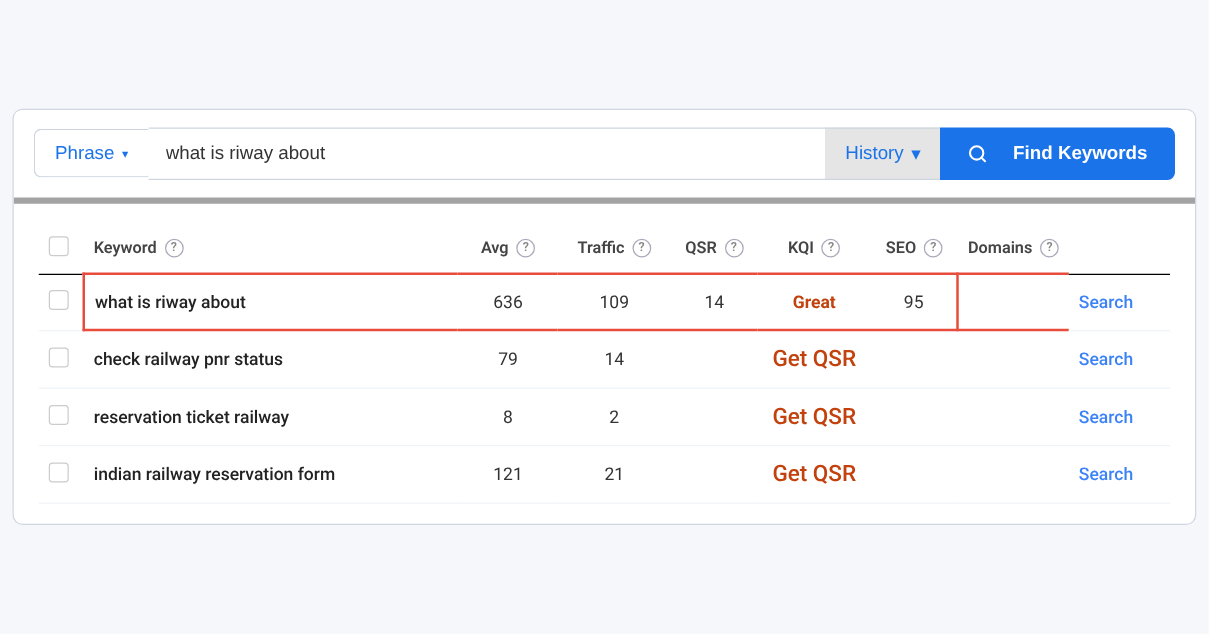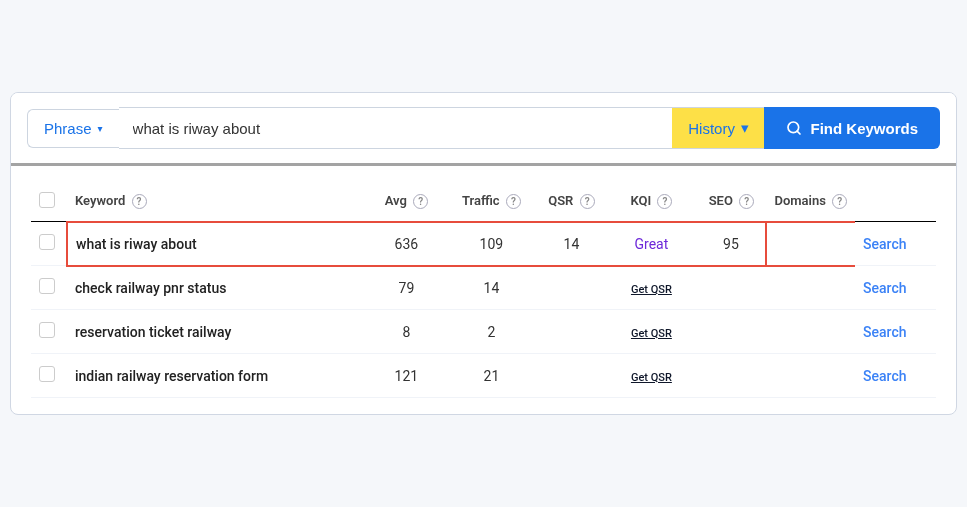--- a/index.html
+++ b/index.html
@@ -18,21 +18,21 @@
       border: 1px solid #d0d7e3;
       border-radius: 8px;
       overflow: hidden;
     }
     
     .search-bar {
       display: flex;
       align-items: center;
       padding: 14px 16px;
       background: #fff;
-      border-bottom: 3px solid #a3a3a3;
+      border-bottom: 5px solid #a3a3a3;
       gap: 0;
     }
     .phrase-btn {
       display: flex;
       align-items: center;
       gap: 6px;
       padding: 10px 16px;
       background: #fff;
       border: 1px solid #cdd5e0;
       border-right: none;
@@ -56,35 +56,35 @@
       font-size: 15px;
       color: #333;
       outline: none;
       height: 42px;
     }
     .history-btn {
       display: flex;
       align-items: center;
       gap: 6px;
       padding: 10px 16px;
-      background: #fde047;
+      background: #e5e5e5;
       border: 1px solid #cdd5e0;
       border-left: none;
       border-right: none;
       cursor: pointer;
       font-size: 15px;
       font-weight: 500;
       color: #1a73e8;
       white-space: nowrap;
       height: 42px;
     }
     .find-keywords-btn {
       display: flex;
       align-items: center;
-      gap: 8px;
+      gap: 20px;
       padding: 10px 22px;
       background: #1a73e8;
       border: none;
       border-radius: 0 6px 6px 0;
       cursor: pointer;
       font-size: 15px;
       font-weight: 600;
       color: #fff;
       white-space: nowrap;
       height: 42px;
@@ -142,27 +142,26 @@
     }
     .td-center { text-align: center; }
     .td-keyword { font-weight: 500; color: #222; }
     .td-search-link {
       color: #3b82f6;
       font-size: 14px;
       cursor: pointer;
       font-weight: 500;
     }
     .td-get-qsr {
-      color: #0f172a;
-      font-size: 11px;
-      cursor: pointer;
-      font-weight: 500;
-      text-decoration: underline;
-    }
-    .kqi-great { color: #6d28d9; font-weight: 400; }
+      color: #c2410c;
+      font-size: 18px;
+      cursor: pointer;
+      font-weight: 500;
+    }
+    .kqi-great { color: #c2410c; font-weight: 700; }
     
     .highlighted-row td {
       background: #fff;
     }
     
     .cb {
       width: 16px;
       height: 16px;
       border: 1px solid #ccc;
       border-radius: 3px;

